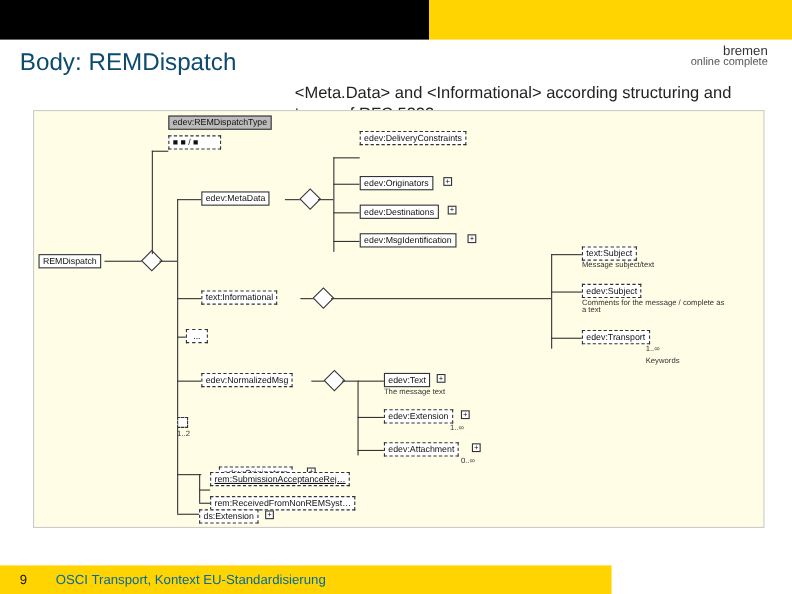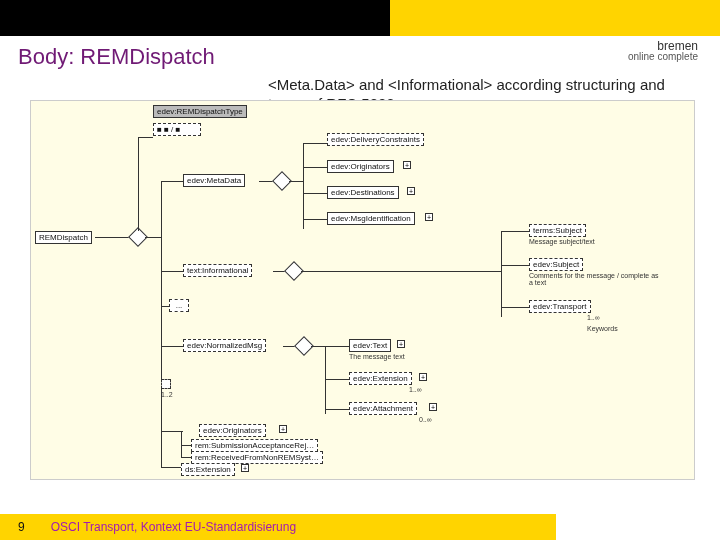--- a/index.html
+++ b/index.html
@@ -1,37 +1,37 @@
 <!DOCTYPE html>
 <html><head>
 <meta charset="utf-8">
 <style>
   * { box-sizing: border-box; margin: 0; padding: 0; }
   html, body { width: 720px; height: 540px; font-family: Arial, sans-serif; background: #fff; overflow: hidden; }
   .topbar { position: absolute; top: 0; left: 0; width: 100%; height: 36px; }
   .topbar-black { position: absolute; top: 0; left: 0; width: 390px; height: 36px; background: #000; }
   .topbar-yellow { position: absolute; top: 0; left: 390px; width: 330px; height: 36px; background: #ffd400; }
-  .title { position: absolute; top: 44px; left: 18px; font-size: 22px; color: #701a75; }
+  .title { position: absolute; top: 44px; left: 18px; font-size: 22px; color: #0c4a6e; }
   .logo { position: absolute; top: 40px; right: 22px; text-align: right; font-size: 12px; color: #444; line-height: 1; }
   .logo .b { color: #333; font-size: 12px; letter-spacing: 0; }
   .logo .s { color: #555; font-size: 10px; }
   .subtitle { position: absolute; top: 76px; left: 268px; right: 22px; font-size: 15px; color: #222; line-height: 1.25; }
   .diagram { position: absolute; top: 100px; left: 30px; width: 665px; height: 380px; background: #fffde6; border: 1px solid #ccc; }
   .box { position: absolute; background: #fff; border: 1px solid #333; font-size: 8px; padding: 1px 3px; white-space: nowrap; color: #111; }
   .box.dash { border-style: dashed; }
   .lbl { position: absolute; font-size: 7px; color: #333; white-space: nowrap; }
   .hline { position: absolute; height: 0; border-top: 1px solid #333; }
   .vline { position: absolute; width: 0; border-left: 1px solid #333; }
   .octa { position: absolute; width: 14px; height: 14px; background: #fff; border: 1px solid #333; transform: rotate(45deg); }
   .plus { position: absolute; width: 8px; height: 8px; border: 1px solid #333; font-size: 7px; line-height: 7px; text-align: center; background: #fff; }
   .tri { position: absolute; width: 10px; height: 10px; border: 1px dashed #333; background: #fff; }
   .footer { position: absolute; bottom: 0; left: 0; width: 100%; height: 26px; }
   .footer-yellow { position: absolute; bottom: 0; left: 0; width: 556px; height: 26px; background: #ffd400; display: flex; align-items: center; }
   .pagenum { color: #111; font-size: 12px; margin-left: 18px; margin-right: 26px; }
-  .foottxt { color: #a21caf; font-size: 12px; text-align: right; }
+  .foottxt { color: #0369a1; font-size: 12px; text-align: right; }
   .footer-white { position: absolute; bottom: 0; left: 556px; width: 164px; height: 26px; background: #fff; display: flex; align-items: center; padding-left: 26px; font-size: 12px; color: #222; }
 </style>
 </head>
 <body>
 
 <div class="topbar">
   <div class="topbar-black"></div>
   <div class="topbar-yellow"></div>
 </div>
 
@@ -60,21 +60,21 @@
   <div class="vline" style="left:130px; top:80px; height:286px;"></div>
 
   <div class="hline" style="top:80px; left:130px; width:22px;"></div>
   <div class="box" style="top:73px; left:152px;">edev:MetaData</div>
   <div class="hline" style="top:80px; left:228px; width:16px;"></div>
   <div class="octa" style="top:73px; left:244px;"></div>
   <div class="hline" style="top:80px; left:258px; width:14px;"></div>
   <div class="vline" style="left:272px; top:42px; height:86px;"></div>
 
   <div class="hline" style="top:42px; left:272px; width:24px;"></div>
-  <div class="box dash" style="top:32px; left:296px;text-align:center;">edev:DeliveryConstraints</div>
+  <div class="box dash" style="top:18px; left:296px;text-align:center;">edev:DeliveryConstraints</div>
 
   <div class="hline" style="top:66px; left:272px; width:24px;"></div>
   <div class="box" style="top:59px; left:296px;">edev:Originators</div>
   <div class="plus" style="top:60px; left:372px;">+</div>
 
   <div class="hline" style="top:92px; left:272px; width:24px;"></div>
   <div class="box" style="top:85px; left:296px;">edev:Destinations</div>
   <div class="plus" style="top:86px; left:376px;">+</div>
 
   <div class="hline" style="top:118px; left:272px; width:24px;"></div>
@@ -82,21 +82,21 @@
   <div class="plus" style="top:112px; left:394px;">+</div>
 
   <div class="hline" style="top:170px; left:130px; width:22px;"></div>
   <div class="box dash" style="top:163px; left:152px;">text:Informational</div>
   <div class="hline" style="top:170px; left:242px; width:14px;"></div>
   <div class="octa" style="top:163px; left:256px;"></div>
   <div class="hline" style="top:170px; left:270px; width:200px;"></div>
   <div class="vline" style="left:470px; top:130px; height:86px;"></div>
 
   <div class="hline" style="top:130px; left:470px; width:28px;"></div>
-  <div class="box dash" style="top:123px; left:498px;">terms:Subject</div>
+  <div class="box dash" style="top:123px; left:498px;">text:Subject</div>
   <div class="lbl" style="top:137px; left:498px;">Message subject/text</div>
 
   <div class="hline" style="top:164px; left:470px; width:28px;"></div>
   <div class="box dash" style="top:157px; left:498px;">edev:Subject</div>
   <div class="lbl" style="top:171px; left:498px; white-space:normal; width:130px;">Comments for the message / complete as a text</div>
 
   <div class="hline" style="top:206px; left:470px; width:28px;"></div>
   <div class="box dash" style="top:199px; left:498px;">edev:Transport</div>
   <div class="lbl" style="top:213px; left:556px;">1..∞</div>
   <div class="lbl" style="top:224px; left:556px;">Keywords</div>
@@ -128,21 +128,21 @@
 
   <div class="tri" style="top:278px; left:130px;"></div>
   <div class="lbl" style="top:290px; left:130px;">1..2</div>
 
   <div class="hline" style="top:330px; left:130px; width:22px;"></div>
   <div class="box dash" style="top:323px; left:168px;">edev:Originators</div>
   <div class="plus" style="top:324px; left:248px;">+</div>
 
   <div class="vline" style="left:150px; top:330px; height:26px;"></div>
   <div class="hline" style="top:344px; left:150px; width:10px;"></div>
-  <div class="box dash" style="top:338px; left:160px;">rem:SubmissionAcceptanceRej…</div>
+  <div class="box dash" style="top:328px; left:160px;text-decoration:underline;">rem:SubmissionAcceptanceRej…</div>
   <div class="hline" style="top:356px; left:150px; width:10px;"></div>
   <div class="box dash" style="top:350px; left:160px;">rem:ReceivedFromNonREMSyst…</div>
 
   <div class="hline" style="top:366px; left:130px; width:20px;"></div>
   <div class="box dash" style="top:362px; left:150px;">ds:Extension</div>
   <div class="plus" style="top:363px; left:210px;">+</div>
 
 </div>
 
 <div class="footer">

